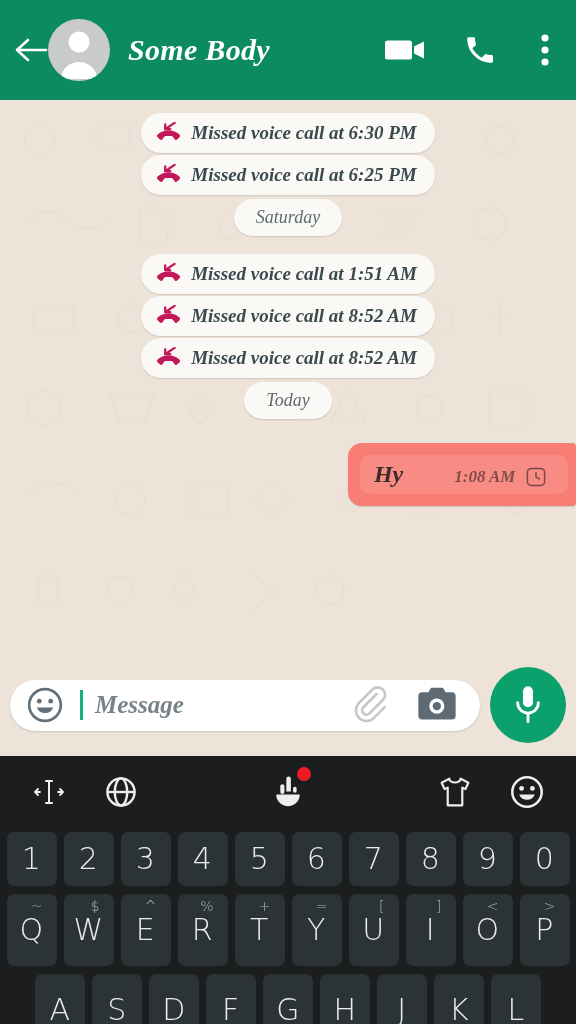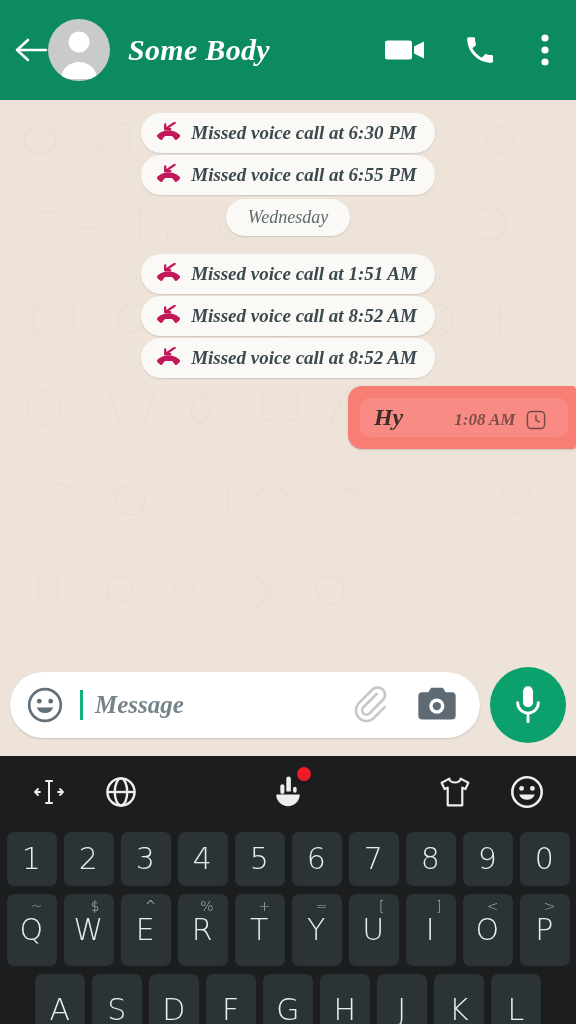--- a/index.html
+++ b/index.html
@@ -191,21 +191,21 @@
     height: 96px;
     background: #EDE3D9;
     display: flex;
     align-items: center;
     padding: 0 10px 6px 10px;
     box-sizing: border-box;
     z-index: 4;
   }
   .input-pill {
     flex: 1 1 auto;
-    height: 66px;
+    height: 51px;
     background: #FFFFFF;
     border-radius: 34px;
     box-shadow: 0 1px 2px rgba(0,0,0,0.14);
     display: flex;
     align-items: center;
     padding: 0 18px 0 16px;
     box-sizing: border-box;
     gap: 10px;
   }
   .emoji-btn { flex: 0 0 auto; width: 38px; height: 38px; cursor: pointer; }
@@ -414,24 +414,24 @@
         </svg>
         <span class="label">Missed voice call at 6:30 PM</span>
       </div>
 
       <div class="sys-pill">
         <svg class="missed-icon" viewBox="0 0 26 22">
           <path d="M2.6 12.4 C6 9.4 10.4 8.2 13.6 8.2 C16.8 8.2 21 9.4 24.4 12.4 C25.4 13.3 25.2 14.5 24.3 15.4 L22.1 17.6 C21.4 18.3 20.4 18.2 19.9 17.5 L18 15 C17.6 14.5 17.1 14.2 16.5 14.1 C15.1 13.8 12.1 13.8 10.6 14.1 C10 14.2 9.5 14.5 9.1 15 L7.2 17.5 C6.7 18.2 5.7 18.3 5 17.6 L2.8 15.4 C1.9 14.5 1.7 13.3 2.6 12.4 Z" fill="#C2185B"></path>
           <path d="M19.6 0.9 L10.4 7.0" stroke="#C2185B" stroke-width="2.3" stroke-linecap="round" fill="none"></path>
           <path d="M10.2 2.4 L10.2 7.2 L15.2 7.2" stroke="#C2185B" stroke-width="2.3" stroke-linecap="round" stroke-linejoin="round" fill="none"></path>
         </svg>
-        <span class="label">Missed voice call at 6:55 PM</span>
-      </div>
-
-      <div class="date-pill">Wednesday</div>
+        <span class="label">Missed voice call at 6:25 PM</span>
+      </div>
+
+      <div class="date-pill">Saturday</div>
 
       <div class="sys-pill">
         <svg class="missed-icon" viewBox="0 0 26 22">
           <path d="M2.6 12.4 C6 9.4 10.4 8.2 13.6 8.2 C16.8 8.2 21 9.4 24.4 12.4 C25.4 13.3 25.2 14.5 24.3 15.4 L22.1 17.6 C21.4 18.3 20.4 18.2 19.9 17.5 L18 15 C17.6 14.5 17.1 14.2 16.5 14.1 C15.1 13.8 12.1 13.8 10.6 14.1 C10 14.2 9.5 14.5 9.1 15 L7.2 17.5 C6.7 18.2 5.7 18.3 5 17.6 L2.8 15.4 C1.9 14.5 1.7 13.3 2.6 12.4 Z" fill="#C2185B"></path>
           <path d="M19.6 0.9 L10.4 7.0" stroke="#C2185B" stroke-width="2.3" stroke-linecap="round" fill="none"></path>
           <path d="M10.2 2.4 L10.2 7.2 L15.2 7.2" stroke="#C2185B" stroke-width="2.3" stroke-linecap="round" stroke-linejoin="round" fill="none"></path>
         </svg>
         <span class="label">Missed voice call at 1:51 AM</span>
       </div>
 
@@ -446,20 +446,21 @@
 
       <div class="sys-pill">
         <svg class="missed-icon" viewBox="0 0 26 22">
           <path d="M2.6 12.4 C6 9.4 10.4 8.2 13.6 8.2 C16.8 8.2 21 9.4 24.4 12.4 C25.4 13.3 25.2 14.5 24.3 15.4 L22.1 17.6 C21.4 18.3 20.4 18.2 19.9 17.5 L18 15 C17.6 14.5 17.1 14.2 16.5 14.1 C15.1 13.8 12.1 13.8 10.6 14.1 C10 14.2 9.5 14.5 9.1 15 L7.2 17.5 C6.7 18.2 5.7 18.3 5 17.6 L2.8 15.4 C1.9 14.5 1.7 13.3 2.6 12.4 Z" fill="#C2185B"></path>
           <path d="M19.6 0.9 L10.4 7.0" stroke="#C2185B" stroke-width="2.3" stroke-linecap="round" fill="none"></path>
           <path d="M10.2 2.4 L10.2 7.2 L15.2 7.2" stroke="#C2185B" stroke-width="2.3" stroke-linecap="round" stroke-linejoin="round" fill="none"></path>
         </svg>
         <span class="label">Missed voice call at 8:52 AM</span>
       </div>
 
+      <div class="date-pill">Today</div>
 
       <div class="out-row">
         <div class="out-bubble">
           <div class="inner-tint"></div>
           <span class="out-text">Hy</span>
           <span class="out-meta">
             <span class="out-time">1:08 AM</span>
             <svg class="clock-icon" width="20" height="20" viewBox="0 0 20 20">
               <rect x="1.4" y="1.4" width="17.2" height="17.2" rx="4" stroke="#7A4A46" stroke-width="1.5" fill="none"></rect>
               <path d="M10 5.4 L10 10.2 L13.4 12" stroke="#7A4A46" stroke-width="1.5" fill="none" stroke-linecap="round" stroke-linejoin="round"></path>

